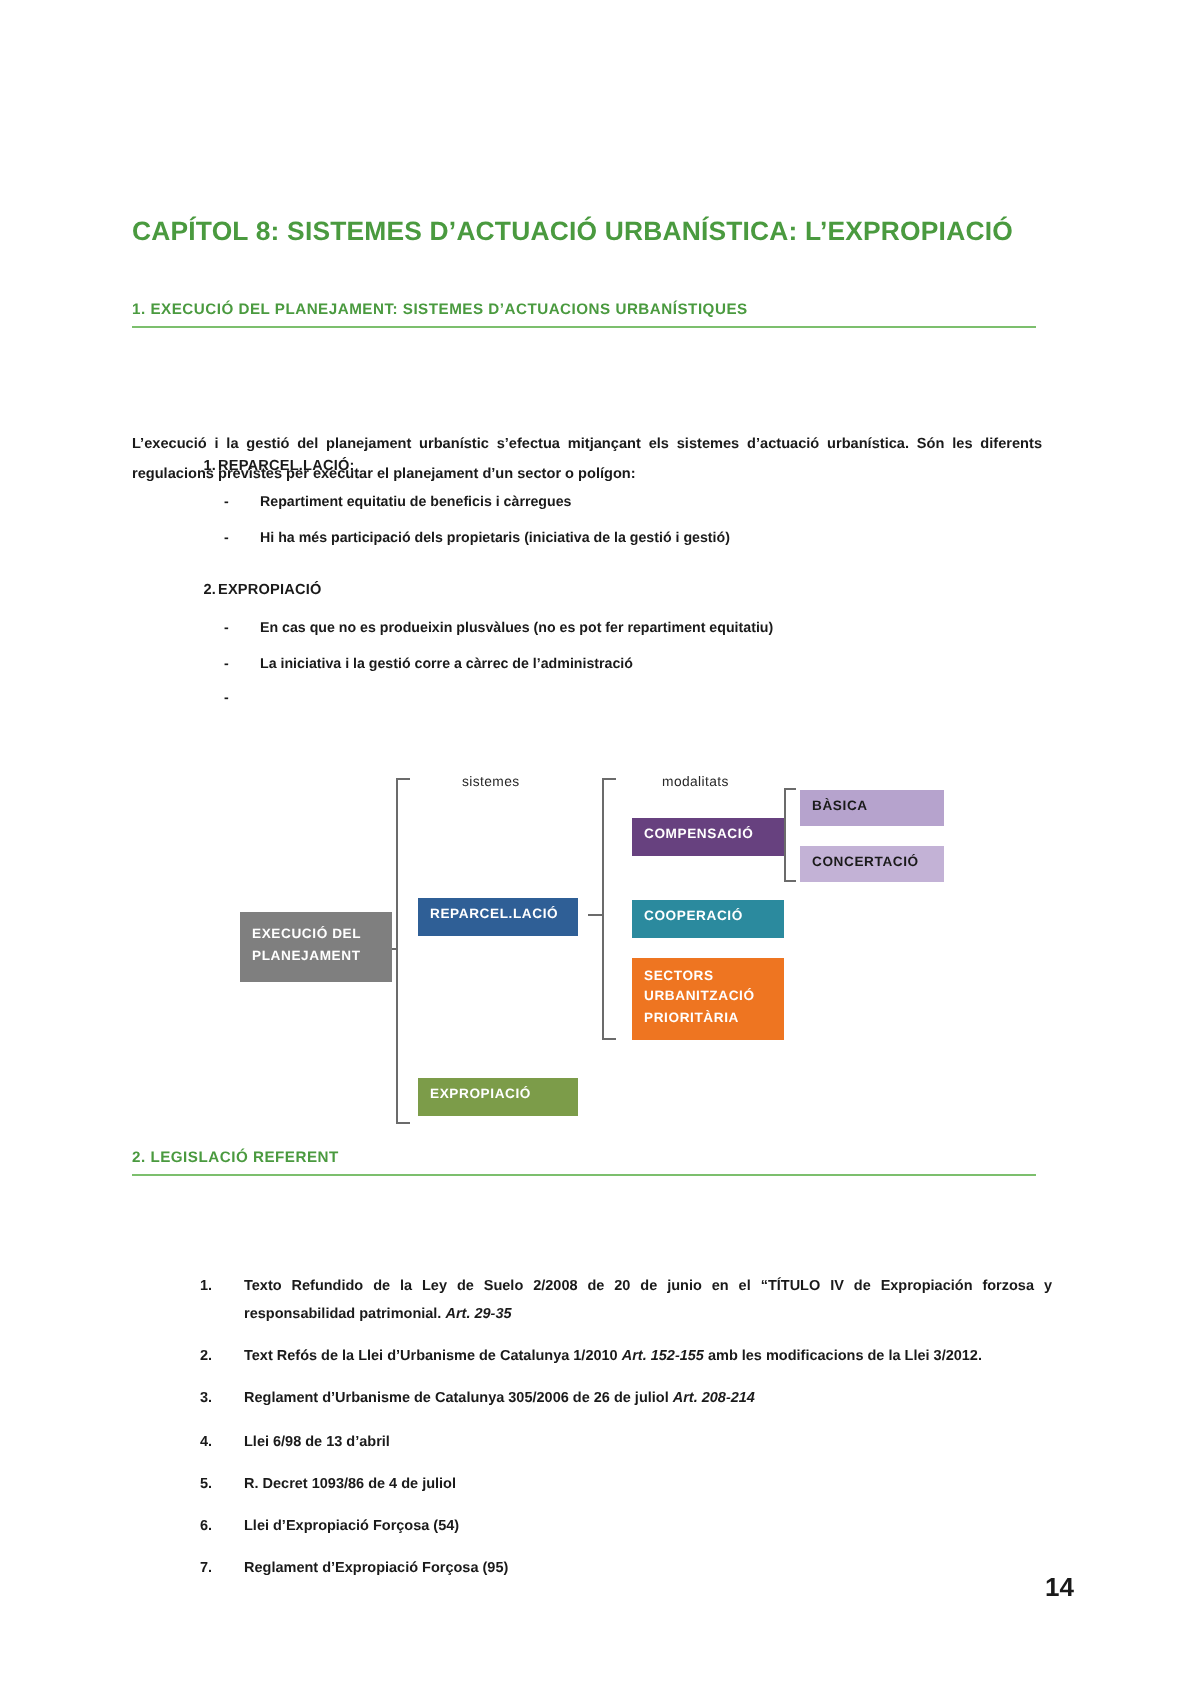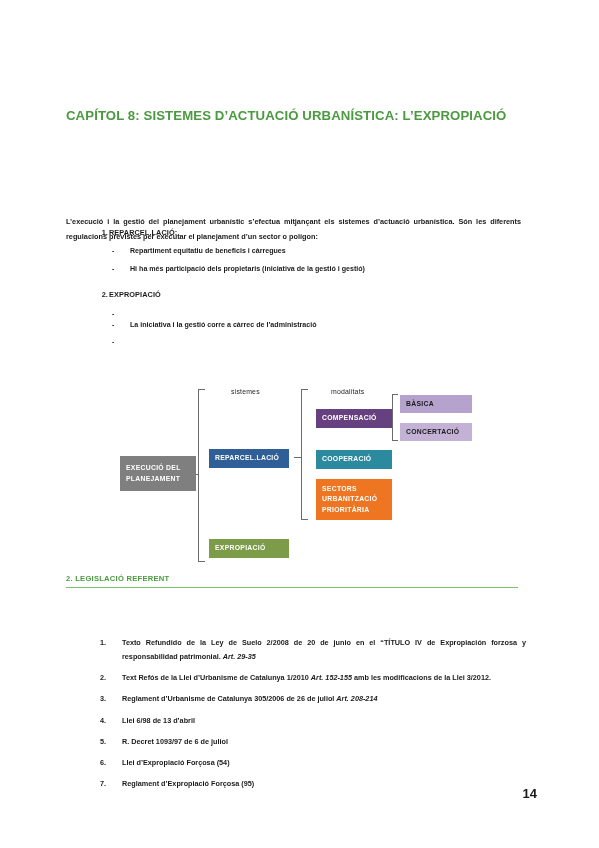--- a/index.html
+++ b/index.html
@@ -176,38 +176,39 @@
     color: #1a1a1a;
   }
 </style>
 </head>
 <body>
 
 <div class="page">
 
   <div class="doc-title">CAPÍTOL 8: SISTEMES D’ACTUACIÓ URBANÍSTICA: L’EXPROPIACIÓ</div>
 
+  <div class="section-head" id="sec1">1. EXECUCIÓ DEL PLANEJAMENT: SISTEMES D’ACTUACIONS URBANÍSTIQUES</div>
 
   <div class="intro">L’execució i la gestió del planejament urbanístic s’efectua mitjançant els sistemes d’actuació urbanística. Són les diferents regulacions previstes per executar el planejament d’un sector o polígon:</div>
 
   <div class="num-item" id="item-reparcel">
     <span class="marker">1.</span>
     <span class="body">REPARCEL.LACIÓ:</span>
   </div>
   <ul class="dash-list" id="dashes-reparcel">
     <li><span class="dash">-</span><span>Repartiment equitatiu de beneficis i càrregues</span></li>
     <li><span class="dash">-</span><span>Hi ha més participació dels propietaris (iniciativa de la gestió i gestió)</span></li>
   </ul>
 
   <div class="num-item" id="item-exprop">
     <span class="marker">2.</span>
     <span class="body">EXPROPIACIÓ</span>
   </div>
   <ul class="dash-list" id="dashes-exprop">
-    <li><span class="dash">-</span></li>
+    <li><span class="dash">-</span><span>En cas que no es produeixin plusvàlues (no es pot fer repartiment equitatiu)</span></li>
     <li><span class="dash">-</span><span>La iniciativa i la gestió corre a càrrec de l’administració</span></li>
     <li><span class="dash">-</span></li>
   </ul>
 
   <div class="diagram">
 
     <div class="dlabel" style="left:231px; top:388px;">sistemes</div>
     <div class="dlabel" style="left:331px; top:388px;">modalitats</div>
 
     <div class="bracket" style="left:198px; top:389px; width:7px; height:173px;"></div>
@@ -236,20 +237,20 @@
     <div class="dbox" style="left:400px; top:423px; width:72px; height:18px; background:#c3b2d6; color:#1a1a1a;">CONCERTACIÓ</div>
   </div>
 
   <div class="section-head" id="sec2">2. LEGISLACIÓ REFERENT</div>
 
   <ol class="leg-list">
     <li><span class="marker">1.</span><span>Texto Refundido de la Ley de Suelo 2/2008 de 20 de junio en el “TÍTULO IV de Expropiación forzosa y responsabilidad patrimonial. </span><i>Art. 29-35</i><span></span></li>
     <li><span class="marker">2.</span><span>Text Refós de la Llei d’Urbanisme de Catalunya 1/2010 </span><i>Art. 152-155</i><span> amb les modificacions de la Llei 3/2012.</span></li>
     <li><span class="marker">3.</span><span>Reglament d’Urbanisme de Catalunya 305/2006 de 26 de juliol </span><i>Art. 208-214</i><span></span></li>
     <li><span class="marker">4.</span><span>Llei 6/98 de 13 d’abril</span></li>
-    <li><span class="marker">5.</span><span>R. Decret 1093/97 de 6 de juliol</span></li>
+    <li><span class="marker">5.</span><span>R. Decret 1093/86 de 4 de juliol</span></li>
     <li><span class="marker">6.</span><span>Llei d’Expropiació Forçosa (54)</span></li>
     <li><span class="marker">7.</span><span>Reglament d’Expropiació Forçosa (95)</span></li>
   </ol>
 
   <div class="page-number">14</div>
 
 </div>
 
 </body></html>

